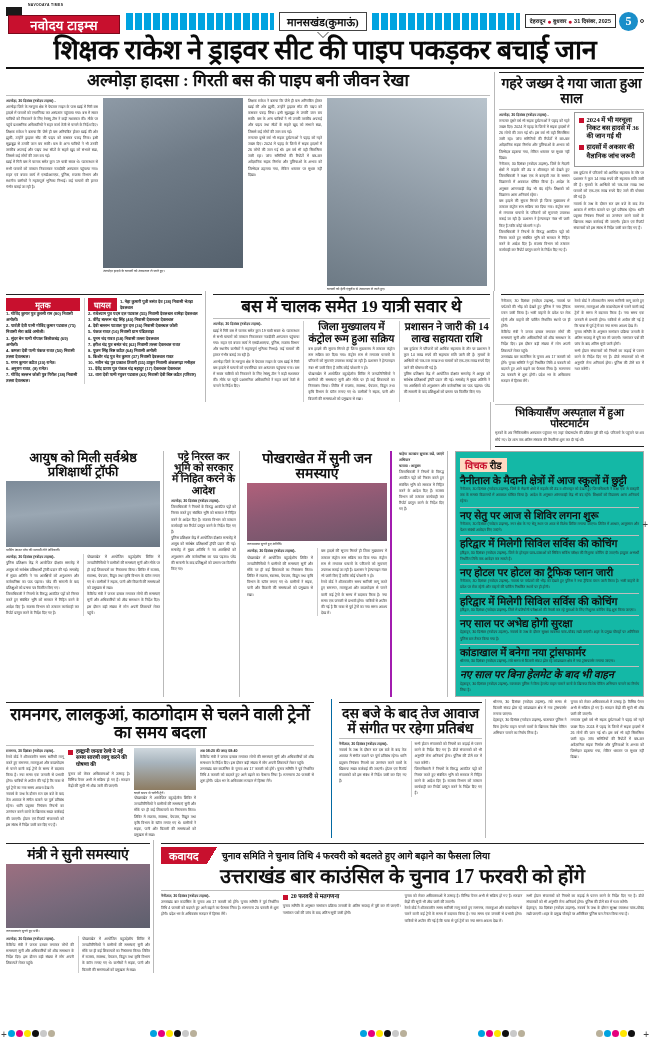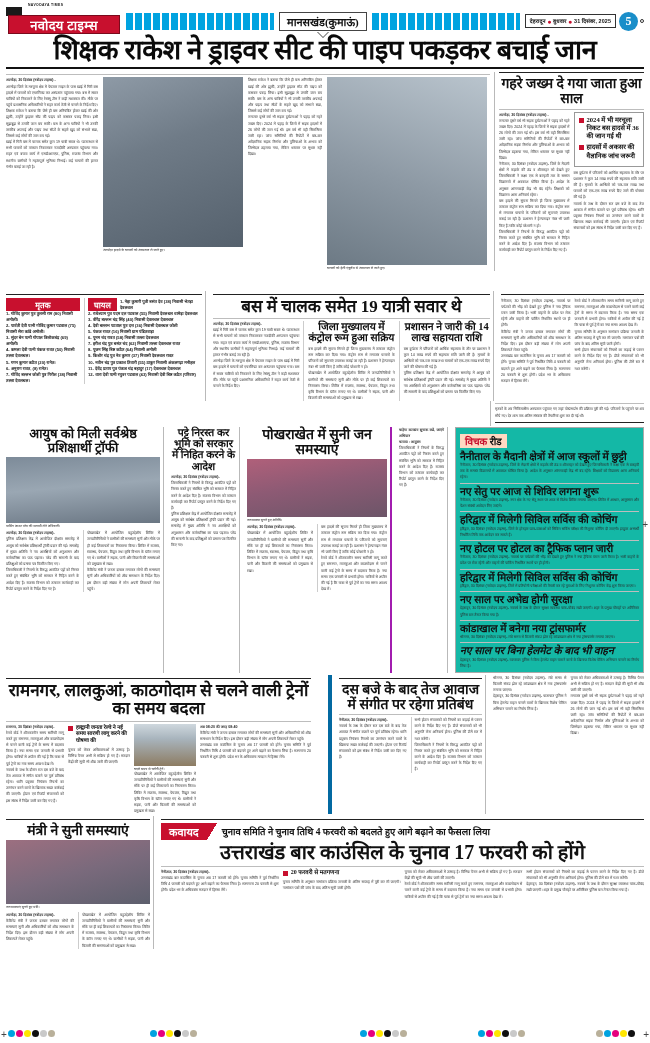--- a/index.html
+++ b/index.html
@@ -147,20 +147,21 @@
     </div>
     <div class="pagenum">5</div>
     <div class="end-dot"></div>
   </div>
 
   <div class="lead-headline">शिक्षक राकेश ने ड्राइवर सीट की पाइप पकड़कर बचाई जान</div>
 
   <div class="cols">
 
     <div style="width:484px;flex:0 0 484px;">
+      <div class="sec-head h-18" style="text-align:center;padding-bottom:2px;">अल्मोड़ा हादसा : गिरती बस की पाइप बनी जीवन रेखा</div>
       <div class="hr-thin"></div>
       <div class="colwrap" style="gap:5px;">
         <div class="c" style="flex:0 0 92px;">
           <div class="txt">
             <span class="lead-in">अल्मोड़ा, 30 दिसंबर (नवोदय टाइम्स) -</span>
           </div>
           <div class="txt">अल्मोड़ा जिले के मरचूला क्षेत्र में पेयजल लाइन के पास खाई में गिरी बस हादसे में घायलों को एयरलिफ्ट कर अस्पताल पहुंचाया गया। बस में सवार यात्रियों को निकालने के लिए रेस्क्यू टीम ने कड़ी मशक्कत की। मौके पर पहुंचे प्रशासनिक अधिकारियों ने राहत कार्य तेजी से चलाने के निर्देश दिए।</div>
           <div class="txt">शिक्षक राकेश ने बताया कि जैसे ही बस अनियंत्रित होकर खाई की ओर झुकी, उन्होंने ड्राइवर सीट की पाइप को कसकर पकड़ लिया। इसी सूझबूझ से उनकी जान बच सकी। बस के अन्य यात्रियों ने भी उनकी तरकीब अपनाई और पाइप तथा सीटों के सहारे खुद को संभाले रखा, जिससे कई लोगों की जान बच गई।</div>
           <div class="txt">खाई में गिरी बस में चालक समेत कुल 19 यात्री सवार थे। घटनास्थल से सभी घायलों को तत्काल निकालकर नजदीकी अस्पताल पहुंचाया गया। राहत एवं बचाव कार्य में एसडीआरएफ, पुलिस, राजस्व विभाग और स्थानीय ग्रामीणों ने महत्वपूर्ण भूमिका निभाई। कई घायलों की हालत गंभीर बताई जा रही है।</div>
         </div>
@@ -202,21 +203,21 @@
               <span>हादसों में अकसर की वैज्ञानिक जांच जरूरी</span>
             </div>
           </div>
           <div class="txt" style="margin-top:3px;">बस दुर्घटना में परिजनों को आर्थिक सहायता के तौर पर प्रशासन ने कुल 14 लाख रुपये की सहायता राशि जारी की है। मृतकों के आश्रितों को चार-चार लाख तथा घायलों को एक-एक लाख रुपये दिए जाने की घोषणा की गई है।</div>
           <div class="txt">नववर्ष के जश्न के दौरान रात दस बजे के बाद तेज आवाज में संगीत बजाने पर पूर्ण प्रतिबंध रहेगा। ध्वनि प्रदूषण नियंत्रण नियमों का उल्लंघन करने वालों के खिलाफ सख्त कार्रवाई की जाएगी। होटल एवं रिजॉर्ट संचालकों को इस संबंध में निर्देश जारी कर दिए गए हैं।</div>
         </div>
       </div>
     </div>
   </div>
 
-  <div class="cols" style="margin-top:20px;">
+  <div class="cols" style="margin-top:0;">
 
     <div style="width:200px;flex:0 0 200px;border-right:1px solid #b9b9b9;padding-right:3px;">
       <div class="hr"></div>
       <div class="colwrap" style="gap:4px;">
         <div class="c" style="flex:0 0 74px;">
           <div class="list-head">मृतक</div>
           <div class="list-item">1- गोविंद कुमार पुत्र तुलसी राम (80) निवासी अमोली।</div>
           <div class="list-item">2- पार्वती देवी पत्नी गोविंद कुमार पटवाल (75) निवासी सेरा कांडे अमोली।</div>
           <div class="list-item">3- सुंदर बेन पत्नी गोपाल त्रिलोकचंद्र (69) अमोली।</div>
           <div class="list-item">4- कमला देवी पत्नी पंकज रावत (50) निवासी तल्ला देवलथल।</div>
@@ -281,20 +282,21 @@
           <div class="txt">सभी होटल संचालकों को नियमों का कड़ाई से पालन करने के निर्देश दिए गए हैं। डीजे संचालकों को भी अनुमति लेना अनिवार्य होगा। पुलिस की टीमें रात में गश्त करेंगी।</div>
         </div>
       </div>
     </div>
   </div>
 
   <div style="display:flex;">
     <div style="width:484px;flex:0 0 484px;"></div>
     <div style="flex:1 1 auto;padding-left:4px;border-left:1px solid #b9b9b9;">
       <div class="hr-thin"></div>
+      <div class="sec-head h-11">भिकियासैंण अस्पताल में हुआ पोस्टमार्टम</div>
       <div class="txt" style="margin-top:1px;">मृतकों के शव भिकियासैंण अस्पताल पहुंचाए गए जहां पोस्टमार्टम की प्रक्रिया पूरी की गई। परिजनों के पहुंचने पर शव सौंपे गए। देर शाम तक अंतिम संस्कार की तैयारियां शुरू कर दी गई थीं।</div>
       <div class="hr"></div>
     </div>
   </div>
 
   <div class="cols" style="margin-top:1px;">
 
     <div style="width:158px;flex:0 0 158px;border-right:1px solid #b9b9b9;padding-right:3px;">
       <div class="sec-head h-13">आयुष को मिली सर्वश्रेष्ठ प्रशिक्षार्थी ट्रॉफी</div>
       <div class="photo parade" style="height:66px;margin-top:2px;"></div>
@@ -371,21 +373,21 @@
         <div class="txt">श्रीनगर, 30 दिसंबर (नवोदय टाइम्स)- लंबे समय से बिजली संकट झेल रहे कांडाखाल क्षेत्र में नया ट्रांसफार्मर लगाया जाएगा।</div>
         <div class="hr-thin"></div>
         <div class="sec-head h-11" style="text-align:left;font-style:italic;">नए साल पर बिना हेलमेट के बाद भी वाहन</div>
         <div class="txt">देहरादून, 30 दिसंबर (नवोदय टाइम्स)- यातायात पुलिस ने बिना हेलमेट वाहन चलाने वालों के खिलाफ विशेष चेकिंग अभियान चलाने का निर्णय लिया है।</div>
       </div>
     </div>
   </div>
 
   <div class="cols" style="margin-top:2px;">
 
-    <div style="width:326px;flex:0 0 326px;border-right:4px solid #0369a1;padding-right:17px;">
+    <div style="width:326px;flex:0 0 326px;border-right:1px solid #0369a1;padding-right:17px;">
       <div class="hr"></div>
       <div class="sec-head h-18">रामनगर, लालकुआं, काठगोदाम से चलने वाली ट्रेनों का समय बदला</div>
       <div class="hr-thin"></div>
       <div class="colwrap" style="gap:4px;">
         <div class="c" style="flex:0 0 58px;">
           <div class="txt"><span class="lead-in">रामनगर, 30 दिसंबर (नवोदय टाइम्स)-</span></div>
           <div class="txt">रेलवे बोर्ड ने शीतकालीन समय सारिणी लागू करते हुए रामनगर, लालकुआं और काठगोदाम से चलने वाली कई ट्रेनों के समय में बदलाव किया है। नया समय एक जनवरी से प्रभावी होगा। यात्रियों से अपील की गई है कि यात्रा से पूर्व ट्रेनों का नया समय अवश्य देख लें।</div>
           <div class="txt">नववर्ष के जश्न के दौरान रात दस बजे के बाद तेज आवाज में संगीत बजाने पर पूर्ण प्रतिबंध रहेगा। ध्वनि प्रदूषण नियंत्रण नियमों का उल्लंघन करने वालों के खिलाफ सख्त कार्रवाई की जाएगी। होटल एवं रिजॉर्ट संचालकों को इस संबंध में निर्देश जारी कर दिए गए हैं।</div>
         </div>
         <div class="c" style="flex:0 0 62px;">

